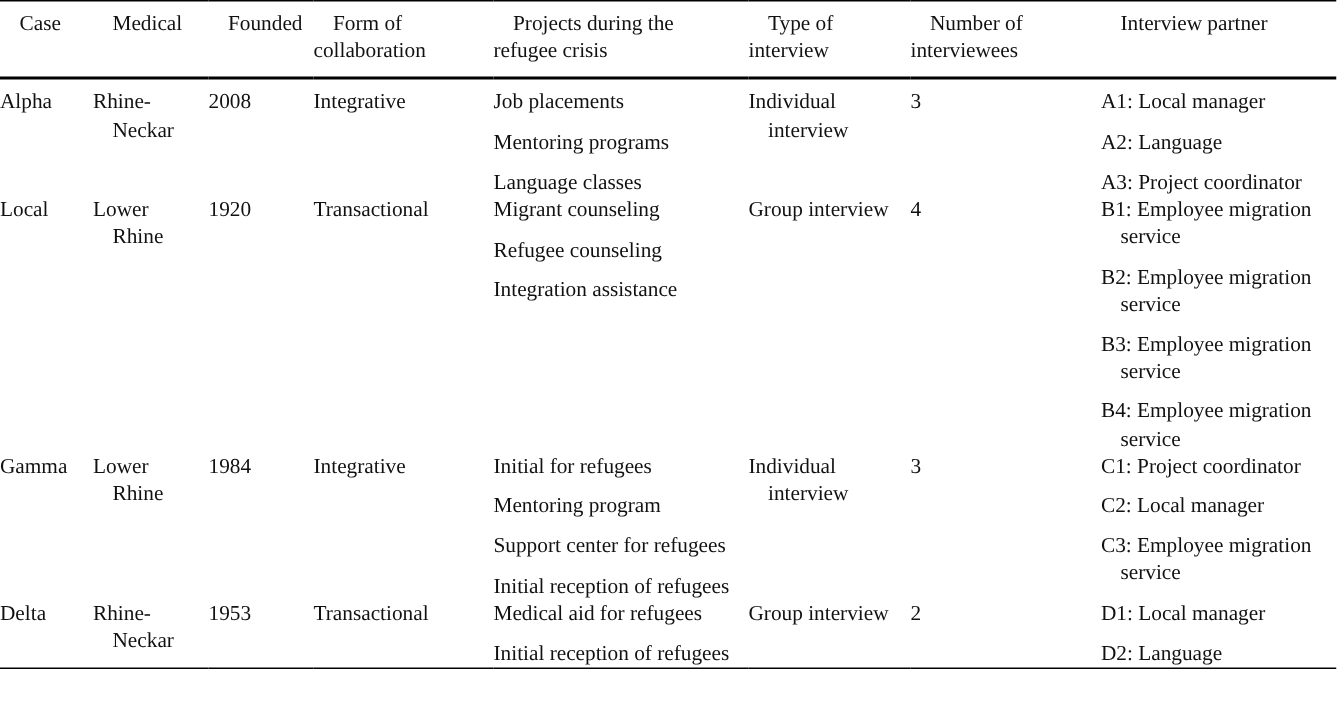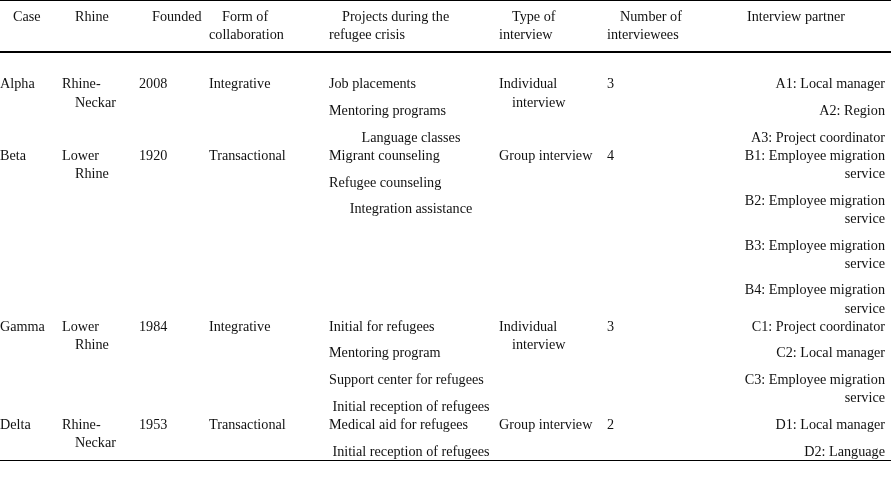--- a/index.html
+++ b/index.html
@@ -34,21 +34,21 @@
     text-align: left;
     font-weight: normal;
     line-height: 1.28;
   }
   table.case-table tbody tr.data-row td {
     padding: 0 6px 0 0;
     vertical-align: top;
     line-height: 1.28;
   }
   table.case-table tbody tr.data-row:first-child td {
-    padding-top: 21px;
+    padding-top: 6px;
   }
   tr.bottom-rule-row td {
     border-top: 1.5px solid #000;
     height: 0;
     padding: 0;
     font-size: 0;
     line-height: 0;
   }
   
   col.c-case        { width: 62px; }
@@ -69,32 +69,31 @@
   .item-list {
     margin: 0;
     padding: 0;
     list-style: none;
   }
   .item-list li {
     margin: 0 0 8.5px 0;
     padding-left: 13px;
     text-indent: -13px;
   }
-  .item-list li:last-child { margin-bottom: 0; text-align: center; }
+  .item-list li:last-child { margin-bottom: 0; }
 
   .partner-list {
     margin: 0;
     padding: 0;
     list-style: none;
   }
   .partner-list li {
     margin: 0 0 8.5px 0;
     padding-left: 13px;
     text-indent: -13px;
-    text-align: right;
   }
   .partner-list li:last-child { margin-bottom: 0; }
 
   .row-pad-beta td   { padding-bottom: 14px; }
   .row-pad-alpha td  { padding-bottom: 14px; }
   .row-pad-gamma td  { padding-bottom: 14px; margin-left: 20px; }
   .row-pad-delta td  { padding-bottom: 16px; }
 
   .num-cell { white-space: nowrap; }
 </style>
@@ -109,21 +108,21 @@
       <col class="c-founded">
       <col class="c-form">
       <col class="c-projects">
       <col class="c-type">
       <col class="c-number">
       <col class="c-partner">
     </colgroup>
     <thead>
       <tr class="header-row">
         <th><span class="hang">Case</span></th>
-        <th><span class="hang">Rhine</span></th>
+        <th><span class="hang">Medical</span></th>
         <th><span class="hang">Founded</span></th>
         <th><span class="hang">Form of collaboration</span></th>
         <th><span class="hang">Projects during the refugee crisis</span></th>
         <th><span class="hang">Type of interview</span></th>
         <th><span class="hang">Number of interviewees</span></th>
         <th><span class="hang">Interview partner</span></th>
       </tr>
     </thead>
     <tbody>
 
@@ -143,28 +142,28 @@
             <li>Language classes</li>
           </ul>
         </td>
         <td>
             <div class="hang">Individual interview</div>
           </td>
         <td class="num-cell"><span>3</span></td>
         <td>
           <ul class="partner-list">
             <li>A1: Local manager</li>
-            <li>A2: Region</li>
+            <li>A2: Language</li>
             <li>A3: Project coordinator</li>
           </ul>
         </td>
       </tr>
 
       <tr class="data-row row-pad-beta">
-        <td><span>Beta</span></td>
+        <td><span>Local</span></td>
         <td>
             <div class="hang">Lower Rhine</div>
           </td>
         <td><span>1920</span></td>
         <td>
             <div class="hang">Transactional</div>
           </td>
         <td>
           <ul class="item-list">
             <li>Migrant counseling</li>

